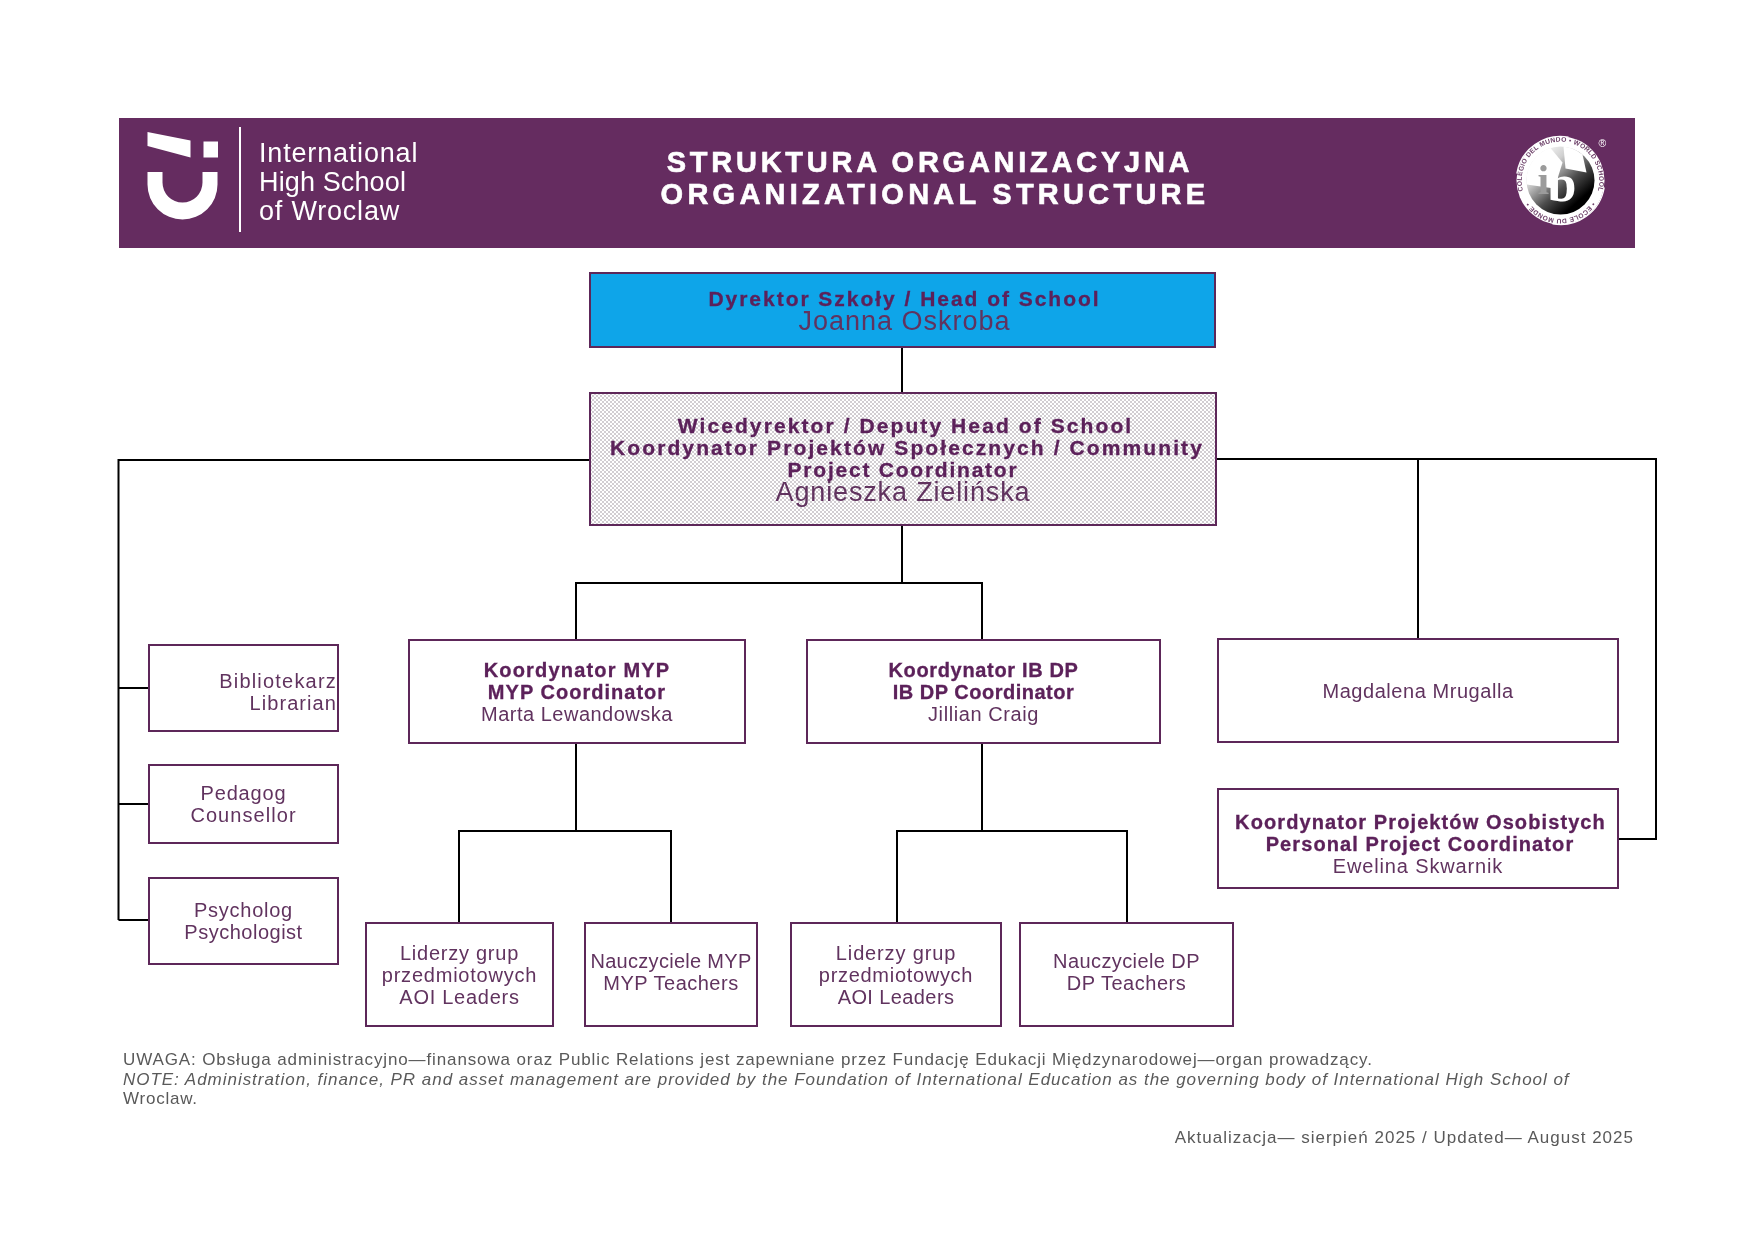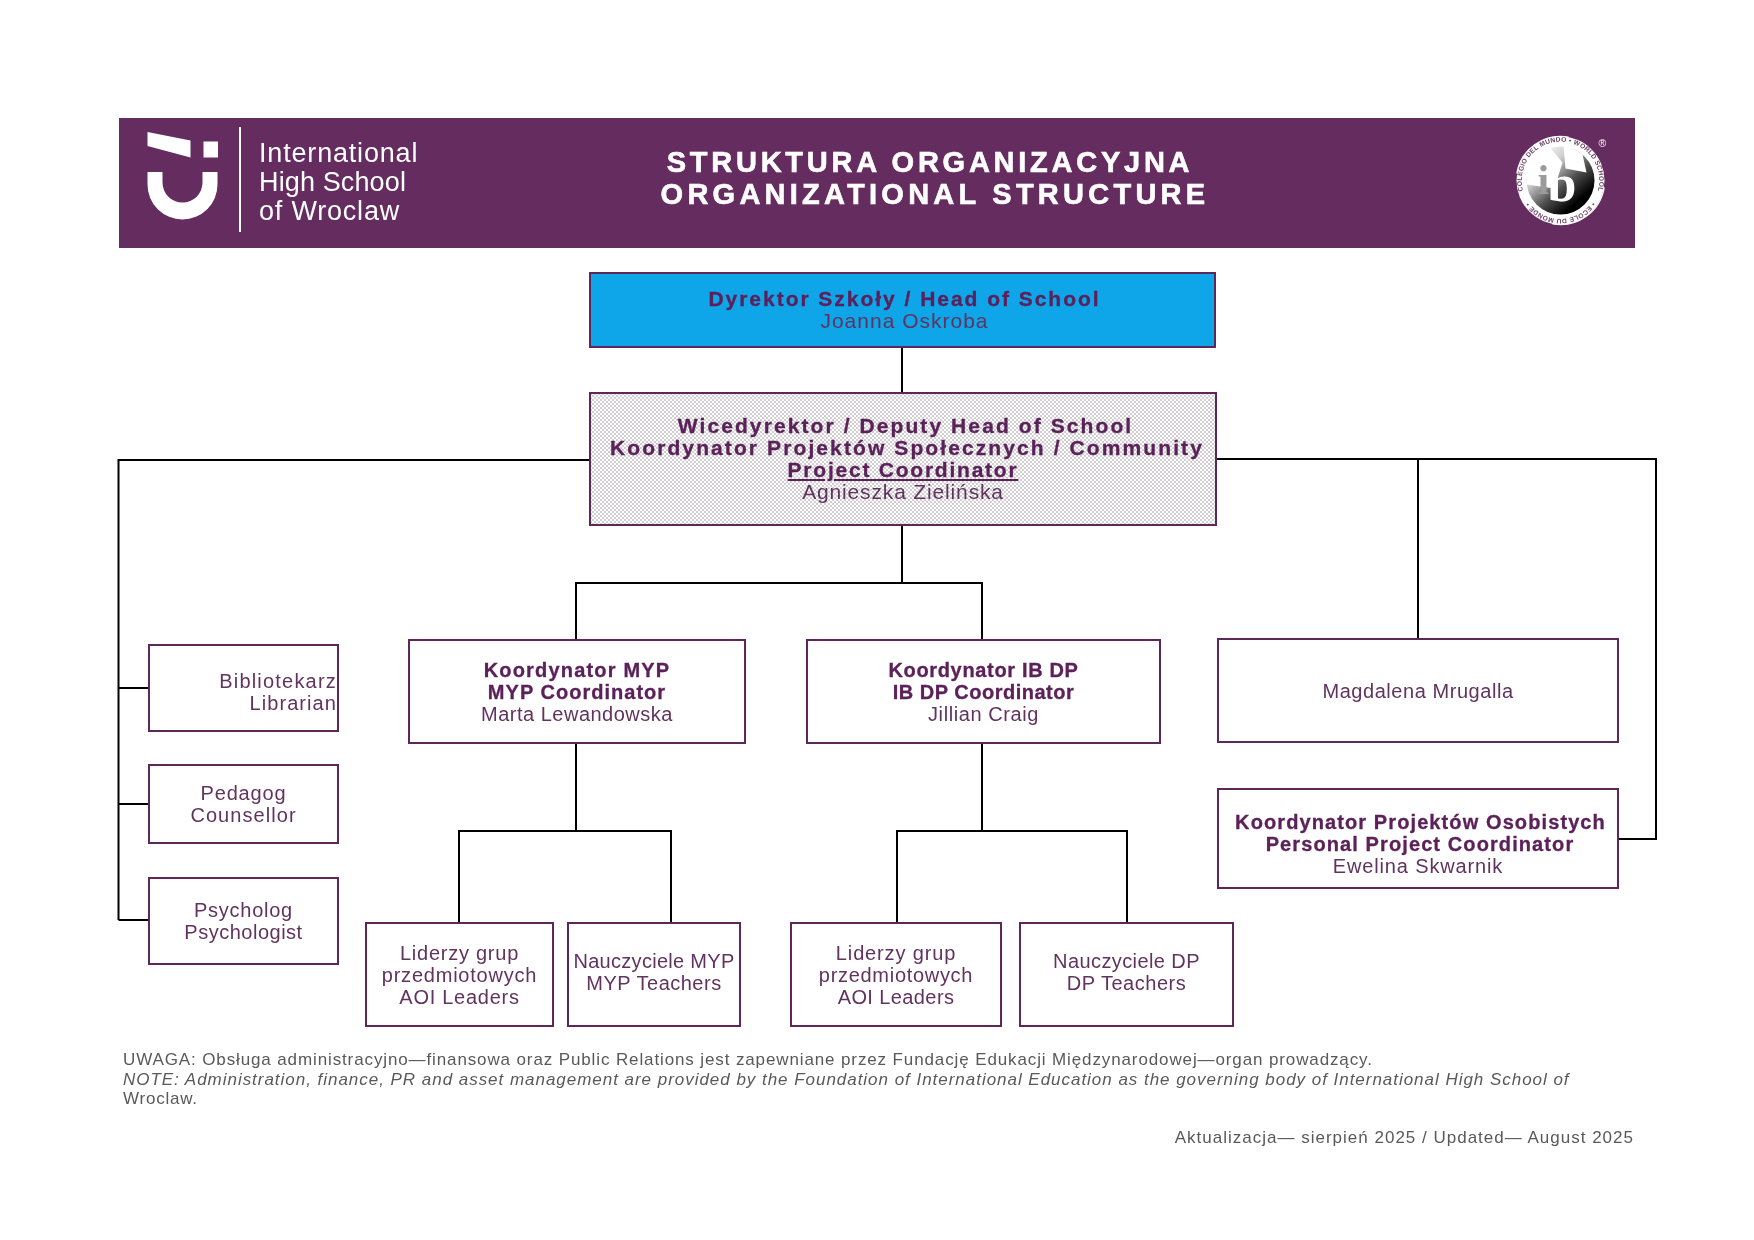--- a/index.html
+++ b/index.html
@@ -5,34 +5,34 @@
   html,body{margin:0;padding:0;background:#fff;}
   body{width:1754px;height:1240px;position:relative;font-family:"Liberation Sans",sans-serif;overflow:hidden;}
   .abs{position:absolute;}
   #header{left:119px;top:118px;width:1516px;height:130px;background:#652c60;}
   #wordmark{left:259px;top:139px;color:#fff;font-size:27px;line-height:29px;letter-spacing:0.1px;font-weight:400;}
   #title{left:560px;top:146px;width:740px;text-align:center;color:#fff;font-weight:bold;font-size:29px;line-height:32px;-webkit-text-stroke:0.6px #ffffff;}
   #title div{white-space:nowrap;}
   .box{position:absolute;border:2px solid #5d2759;background:#fff;display:flex;flex-direction:column;justify-content:center;text-align:center;box-sizing:border-box;}
   .b,.r{white-space:nowrap;}
   .b{font-weight:bold;color:#5c215a;font-size:21px;line-height:22px;-webkit-text-stroke:0.3px #5c215a;}
-  .r{font-weight:normal;color:#61335f;font-size:21px;line-height:22px;}
+  .r{font-weight:normal;color:#61335f;font-size:27px;line-height:22px;}
   .box2 .b{font-size:20px;line-height:22px;}
   .box2 .r{font-size:20px;line-height:22px;}
   #boxA{left:589px;top:272px;width:627px;height:76px;background:#0ea5e9;}
   #boxB{left:589px;top:392px;width:628px;height:134px;background-color:#fff;background-image:radial-gradient(#a8a0a8 0.62px, transparent 0.8px),radial-gradient(#a8a0a8 0.62px, transparent 0.8px);background-size:4px 4px;background-position:0 0,2px 2px;}
   #boxBib{left:148px;top:644px;width:191px;height:88px;padding-top:7px;text-align:right;}
   #boxPed{left:148px;top:764px;width:191px;height:80px;}
   #boxPsy{left:148px;top:877px;width:191px;height:88px;}
   #boxMYP{left:408px;top:639px;width:338px;height:105px;}
   #boxDP{left:806px;top:639px;width:355px;height:105px;}
   #boxCAS{left:1217px;top:638px;width:402px;height:105px;}
   #boxPP{left:1217px;top:788px;width:402px;height:101px;padding-top:11px;}
   #boxL1{left:365px;top:922px;width:189px;height:105px;}
-  #boxN1{left:567px;top:922px;width:174px;height:105px;padding-bottom:5px;}
+  #boxN1{left:584px;top:922px;width:174px;height:105px;padding-bottom:5px;}
   #boxL2{left:790px;top:922px;width:212px;height:105px;}
   #boxN2{left:1019px;top:922px;width:215px;height:105px;padding-bottom:5px;}
   #note{left:123px;top:1050px;width:1560px;color:#595959;font-size:17px;line-height:19.5px;}
   #update{left:634px;top:1128px;width:1000px;text-align:right;color:#595959;font-size:17px;}
 </style>
 </head>
 <body>
 <svg class="abs" style="left:0;top:0;" width="1754" height="1240" viewBox="0 0 1754 1240">
   <g stroke="#000000" stroke-width="2" fill="none">
     <line x1="902" y1="348" x2="902" y2="392"></line>
@@ -97,21 +97,21 @@
   </g>
 </svg>
 
 <div class="box" id="boxA">
   <div class="b" id="a1" style="margin-left:4px;letter-spacing:1.97px;">Dyrektor Szkoły / Head of School</div>
   <div class="r" id="a2" style="margin-left:4px;letter-spacing:1.0px;">Joanna Oskroba</div>
 </div>
 <div class="box" id="boxB">
   <div class="b" id="w1" style="margin-left:5px;letter-spacing:2.09px;">Wicedyrektor / Deputy Head of School</div>
   <div class="b" id="w2" style="margin-left:8px;letter-spacing:2.1px;">Koordynator Projektów Społecznych / Community</div>
-  <div class="b" id="w3" style="letter-spacing:1.77px;text-decoration:underline;">Project Coordinator</div>
+  <div class="b" id="w3" style="letter-spacing:1.77px;">Project Coordinator</div>
   <div class="r" id="w4" style="letter-spacing:0.85px;">Agnieszka Zielińska</div>
 </div>
 <div class="box box2" id="boxBib">
     <div class="r" id="bib1" style="letter-spacing:1.2px;">Bibliotekarz</div>
     <div class="r" id="bib2" style="letter-spacing:1.07px;">Librarian</div>
   </div>
 <div class="box box2" id="boxPed">
     <div class="r" id="ped1" style="letter-spacing:0.82px;">Pedagog</div>
     <div class="r" id="ped2" style="letter-spacing:1.06px;">Counsellor</div>
   </div>

